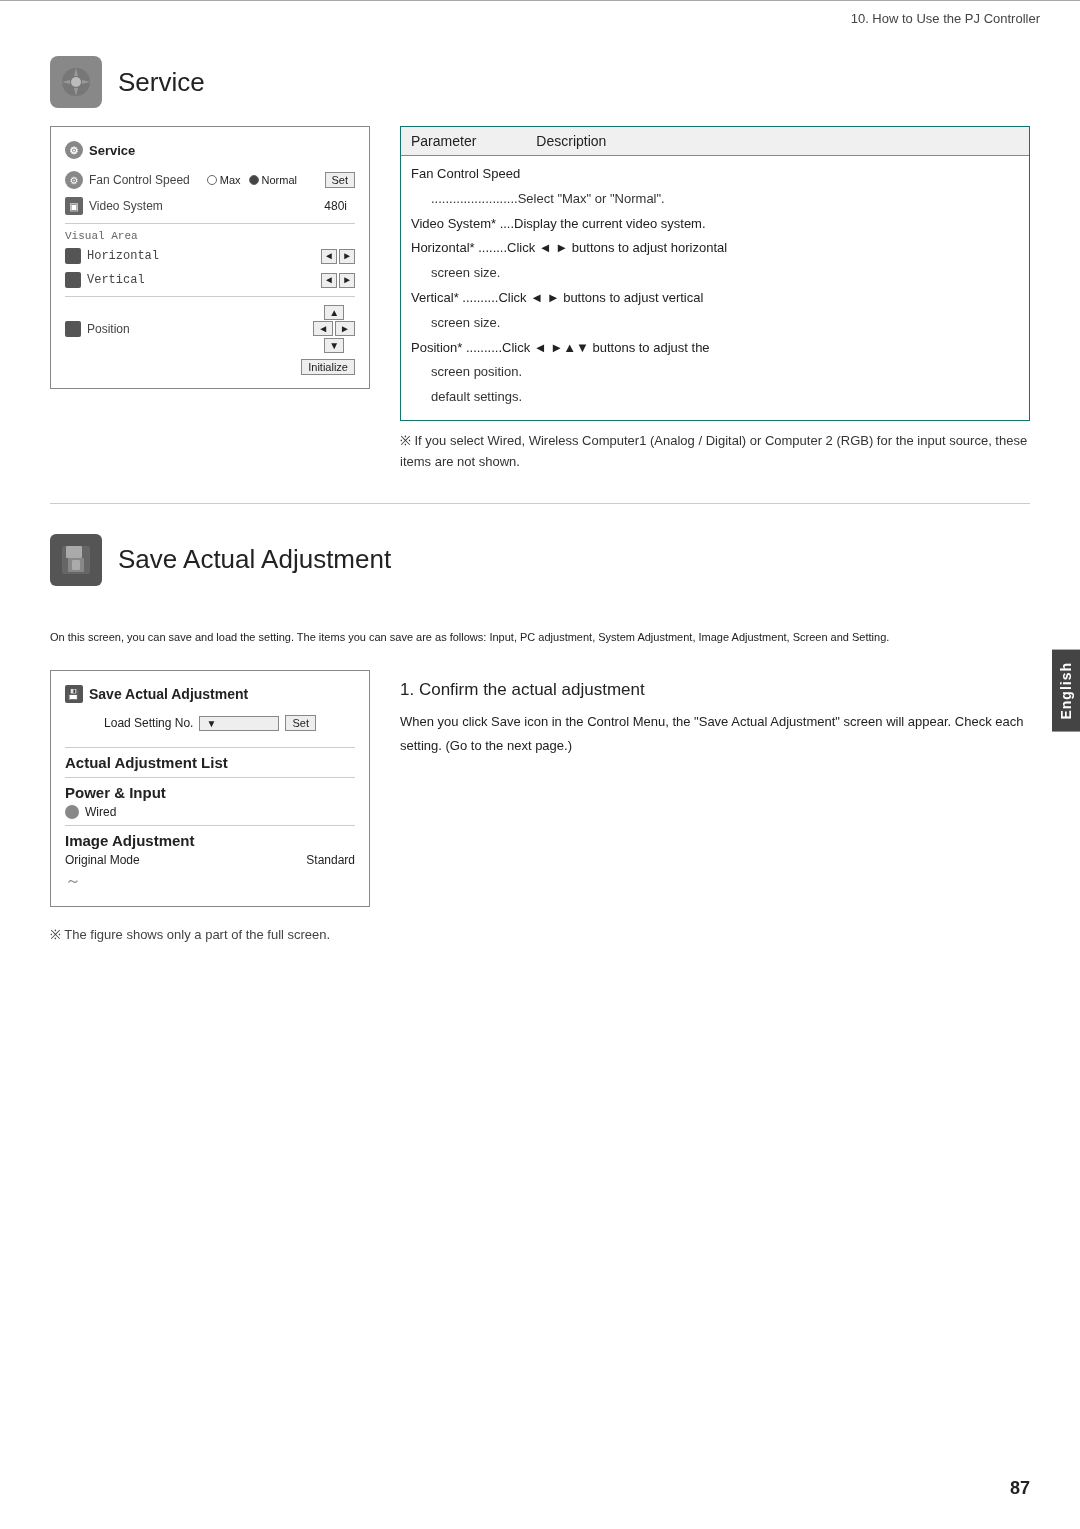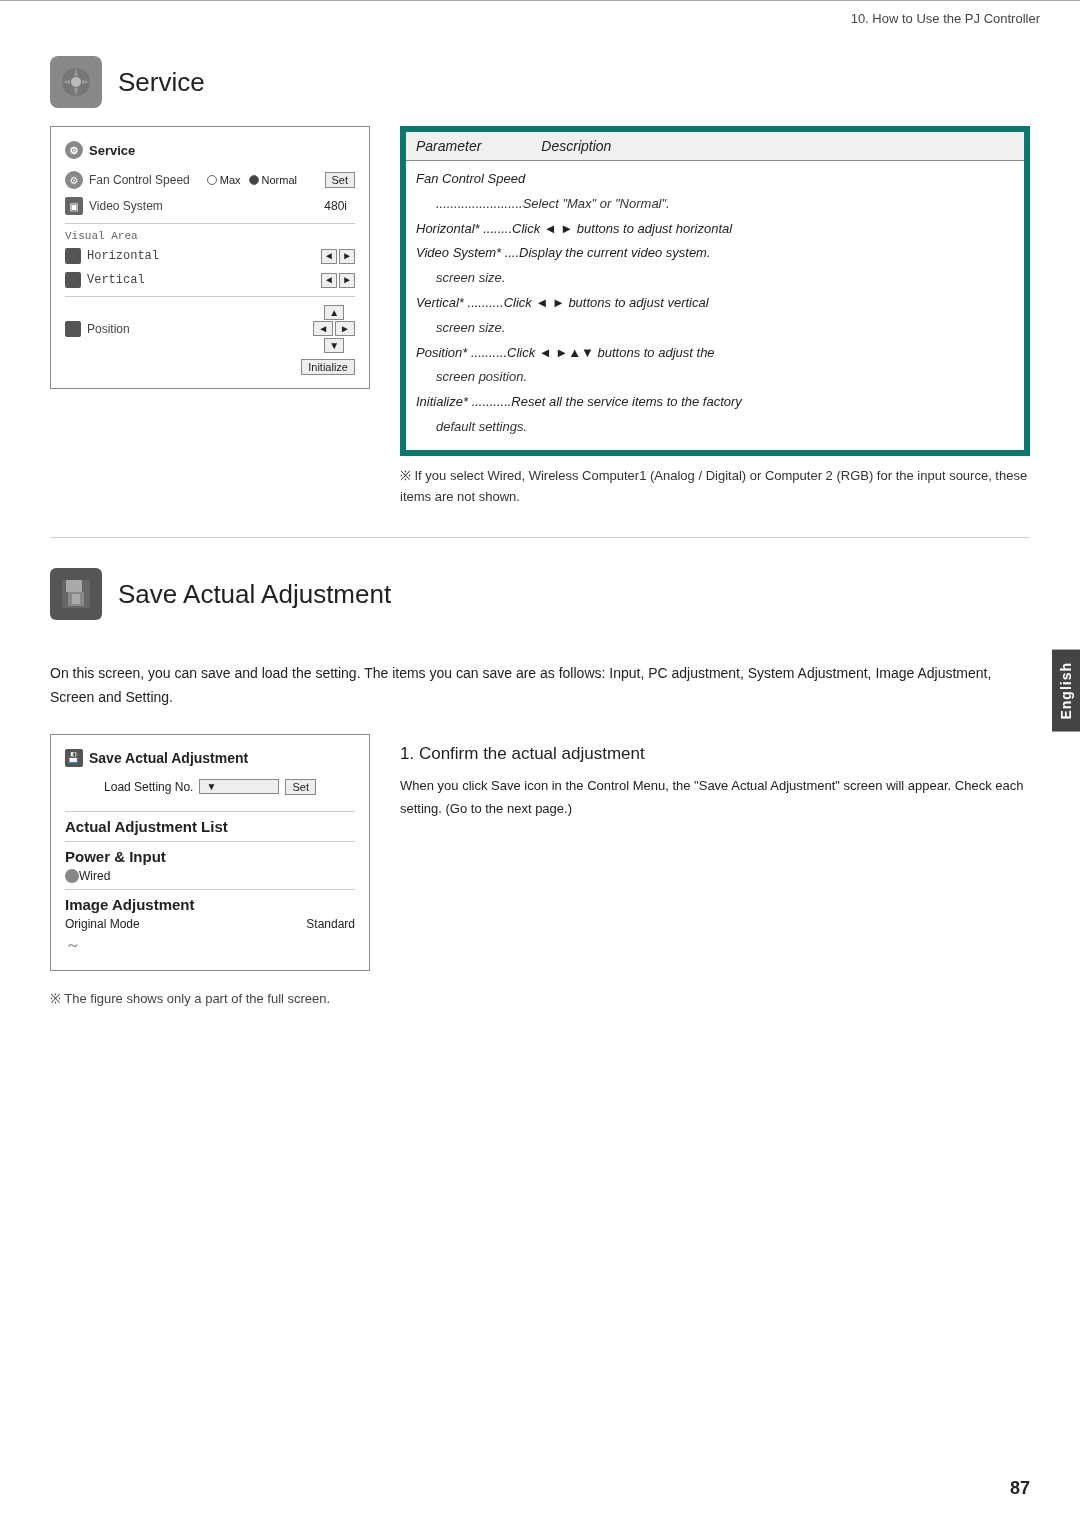--- a/index.html
+++ b/index.html
@@ -204,23 +204,22 @@
     }
 
     .mockup-visual-label {
       font-size: 11px;
       color: #666;
       margin-bottom: 6px;
     }
 
     
     .param-table {
-      border: 6px solid #0f766e;
+      border: 1px solid #0f766e;
       width: 100%;
-      font-style: italic;
     }
 
     .param-header {
       display: flex;
       background: #f0f0f0;
       border-bottom: 1px solid #888;
       padding: 6px 10px;
       font-size: 14px;
       font-weight: normal;
       gap: 60px;
@@ -264,21 +263,21 @@
       border-radius: 6px;
       display: flex;
       align-items: center;
       justify-content: center;
       color: #fff;
       font-size: 22px;
       flex-shrink: 0;
     }
 
     .section-intro-long {
-      font-size: 14px;
+      font-size: 11px;
       line-height: 1.7;
       margin-bottom: 24px;
       margin-top: 42px;
     }
 
     
     .save-mockup {
       border: 1px solid #888;
       padding: 14px;
       font-size: 12px;
@@ -312,20 +311,21 @@
 
     .save-section-label {
       font-weight: bold;
       font-size: 15px;
       margin: 6px 0 4px 0;
     }
 
     .save-item-row {
       display: flex;
       align-items: center;
+      gap: 6px;
       margin-bottom: 4px;
       font-size: 12px;
     }
 
     .save-item-icon {
       width: 14px;
       height: 14px;
       background: #888;
       border-radius: 50%;
       display: inline-block;
@@ -483,28 +483,27 @@
 
     <div class="right-col">
       <div class="param-table">
         <div class="param-header">
           <span>Parameter</span>
           <span>Description</span>
         </div>
         <div class="param-body">
           <p>Fan Control Speed</p>
           <p class="param-indent">........................Select "Max" or "Normal".</p>
+          <p>Video System* ....Display the current video system.</p>
           <p>Horizontal* ........Click ◄ ► buttons to adjust horizontal</p>
-          <p>Video System* ....Display the current video system.</p>
           <p class="param-indent">screen size.</p>
           <p>Vertical* ..........Click ◄ ► buttons to adjust vertical</p>
           <p class="param-indent">screen size.</p>
           <p>Position* ..........Click ◄ ►▲▼ buttons to adjust the</p>
           <p class="param-indent">screen position.</p>
-          <p>Initialize* ...........Reset all the service items to the factory</p>
           <p class="param-indent">default settings.</p>
         </div>
       </div>
 
       <p class="asterisk-note">※ If you select Wired, Wireless Computer1 (Analog / Digital) or Computer 2 (RGB) for the input source, these items are not shown.</p>
     </div>
   </div>
 
   <hr class="divider">
 

